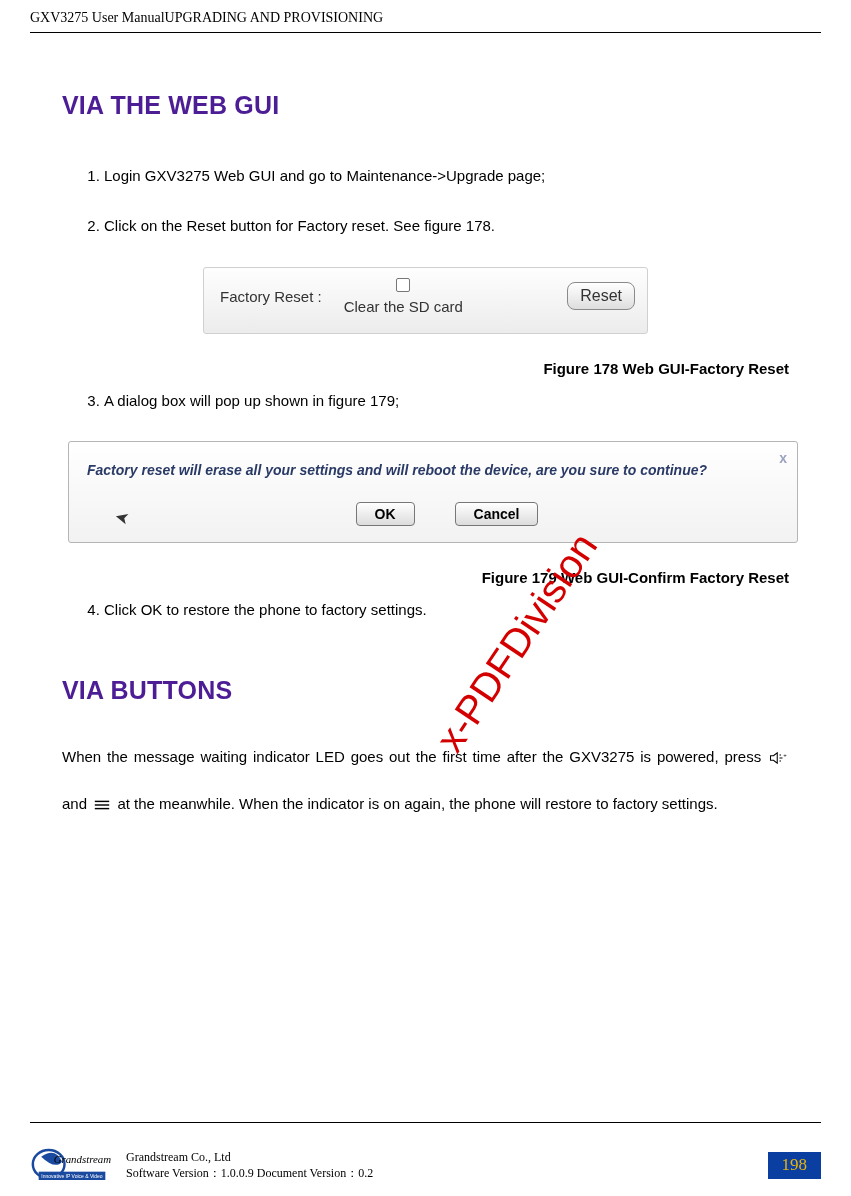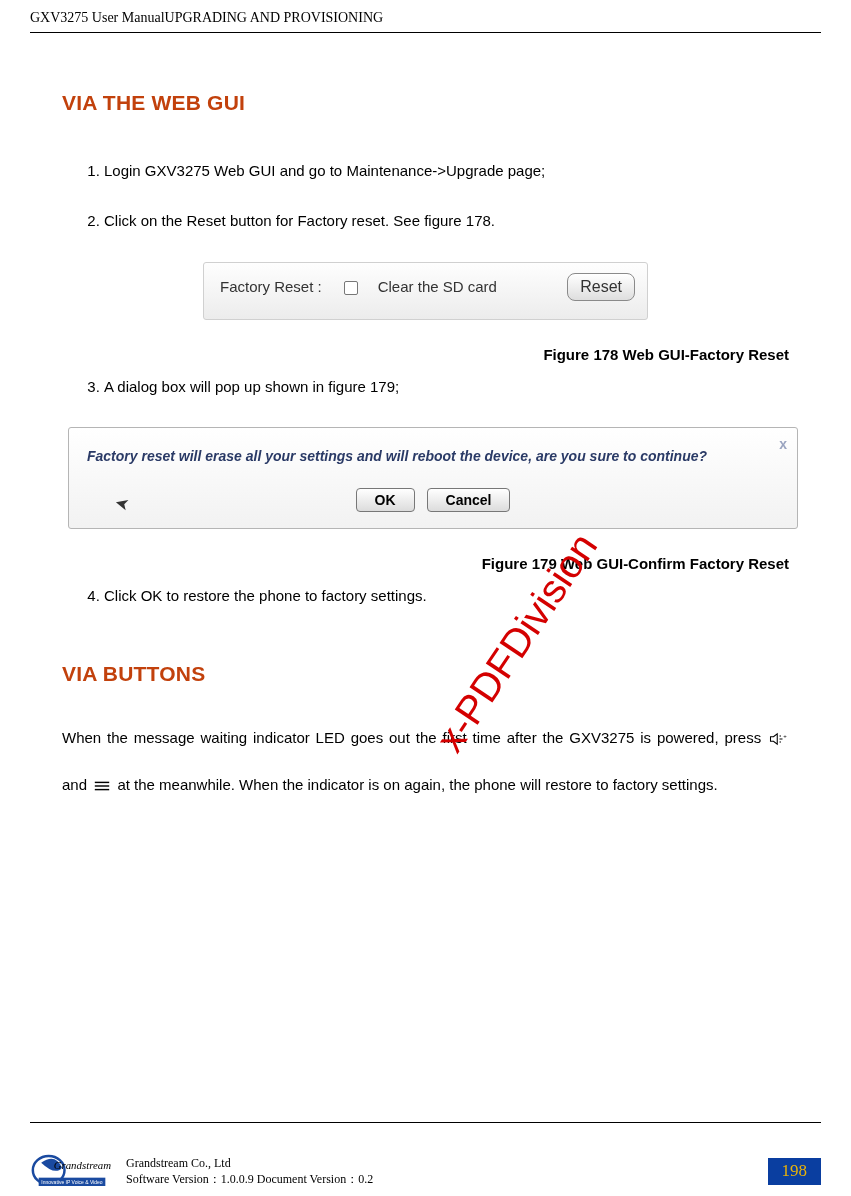--- a/index.html
+++ b/index.html
@@ -1,63 +1,63 @@
 <!DOCTYPE html>
 <html><head>
 <meta charset="utf-8">
 <style>
   * { box-sizing: border-box; margin: 0; padding: 0; }
   html, body { width: 851px; height: 1196px; background: #fff; font-family: Arial, Helvetica, sans-serif; color: #000; }
   .page { position: relative; width: 851px; height: 1196px; }
   .header { display: flex; padding: 10px 30px 4px 30px; font-family: "Times New Roman", Times, serif; font-size: 14px; }
   .header-rule { margin: 2px 30px 0 30px; border: none; border-top: 1px solid #000; }
   .content { padding: 0 62px; }
-  .h1 { font-size: 21px; font-weight: bold; color: #c2410c; margin-top: 58px; margin-bottom: 46px; letter-spacing: 0.2px; }
+  .h1 { font-size: 25px; font-weight: bold; color: #4c1d95; margin-top: 58px; margin-bottom: 46px; letter-spacing: 0.2px; }
   ol.steps { list-style: decimal; padding-left: 42px; }
   ol.steps li { font-size: 15px; line-height: 1.35; margin-bottom: 30px; }
 
   
   .fig178-wrap { text-align: center; margin-top: 18px; margin-bottom: 18px; }
   .fig178 { display: inline-flex; align-items: center; gap: 22px; width: 445px; padding: 10px 12px 18px 16px;
             border: 1px solid #d0d0d0; border-radius: 3px;
             background: linear-gradient(#fefefe, #ececec); font-size: 15px; color: #333; }
   .fig178 .label { color: #333; }
-  .fig178 .cb-wrap { display: inline-flex; align-items: flex-end; gap: 20px; }
+  .fig178 .cb-wrap { display: inline-flex; align-items: center; gap: 6px; flex-direction: column; }
   .fig178 .cb { width: 14px; height: 14px; border: 1px solid #777; background: #fff; border-radius: 2px; display: inline-block; }
   .fig178 .reset-btn { margin-left: auto; padding: 4px 12px; border: 1px solid #8a8a8a; border-radius: 8px;
             background: linear-gradient(#ffffff, #dedede); color: #333; font-size: 16px; cursor: pointer; }
 
   .caption { text-align: right; font-weight: bold; font-size: 15px; margin: 26px 0 14px 0; }
 
   
   .fig179-wrap { margin: 12px 0 0 0; }
   .fig179 { position: relative; width: 730px; margin-left: 6px; padding: 18px 18px 16px 18px;
             border: 1px solid #b5b5b5; border-radius: 3px;
             background: linear-gradient(#ffffff, #f2f2f2); }
   .fig179 .dlg-text { font-family: "Segoe UI", Arial, sans-serif; font-size: 14px; font-weight: bold; font-style: italic;
             color: #2a3a66; line-height: 1.45; }
   .fig179 .close-x { position: absolute; right: 10px; top: 8px; font-size: 14px; color: #9aa4c0; font-weight: bold; }
   .fig179 .btn-row { display: flex; justify-content: center; gap: 12px; margin-top: 22px; }
   .fig179 .dlg-btn { padding: 3px 18px; border: 1px solid #777; border-radius: 4px;
-            background: linear-gradient(#ffffff, #dcdcdc); font-size: 14px; font-weight: bold; cursor: pointer; }
+            background: linear-gradient(#ffffff, #dcdcdc); font-size: 14px; font-weight: bold; cursor: pointer; margin-left: 28px; }
   .fig179 .cursor { position: absolute; left: 46px; bottom: 14px; font-size: 17px; color: #333; transform: scaleX(-1) rotate(-15deg); }
 
   .step-after-fig { margin-top: 14px; }
 
   .body-justify { font-size: 15px; line-height: 2.9; text-align: justify; }
   .body-justify .inline-icon { display: inline-block; vertical-align: -3px; margin: 0 2px; }
   .speaker-icon svg, .menu-icon svg { width: 18px; height: 14px; }
 
   
   .watermark { position: absolute; left: 390px; top: 620px; font-size: 40px; color: #d40000;
                transform: rotate(-56deg); transform-origin: center; font-family: Arial, sans-serif; pointer-events: none; }
 
   
   .footer-rule { position: absolute; left: 30px; right: 30px; bottom: 73px; border: none; border-top: 1px solid #000; }
-  .footer { position: absolute; left: 30px; right: 30px; bottom: 5px; display: flex; align-items: center; }
+  .footer { position: absolute; left: 30px; right: 30px; bottom: 11px; display: flex; align-items: center; }
   .logo { width: 84px; height: 40px; margin-right: 12px; display: flex; align-items: center; justify-content: center; }
   .logo svg { width: 84px; height: 40px; }
   .footer-text { font-family: "Times New Roman", Times, serif; font-size: 12px; line-height: 1.35; }
   .page-badge { margin-left: auto; background: #0a3ea0; color: #eab308; font-family: "Times New Roman", Times, serif;
                 font-size: 17px; padding: 3px 14px 4px 14px; }
 </style>
 </head>
 <body>
 
 <div class="page">

